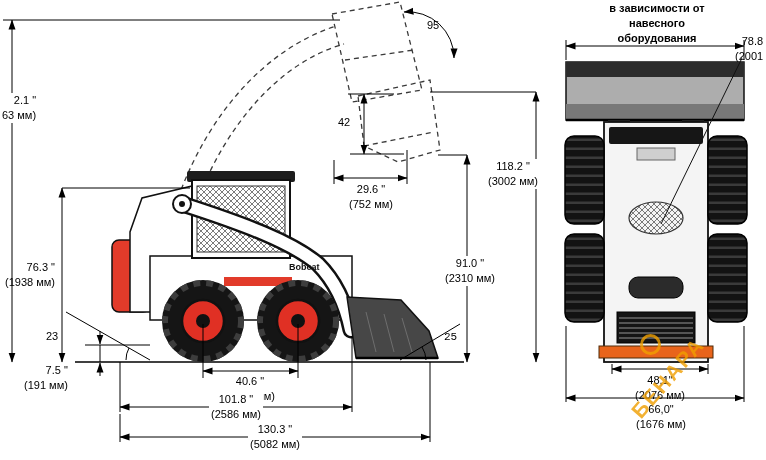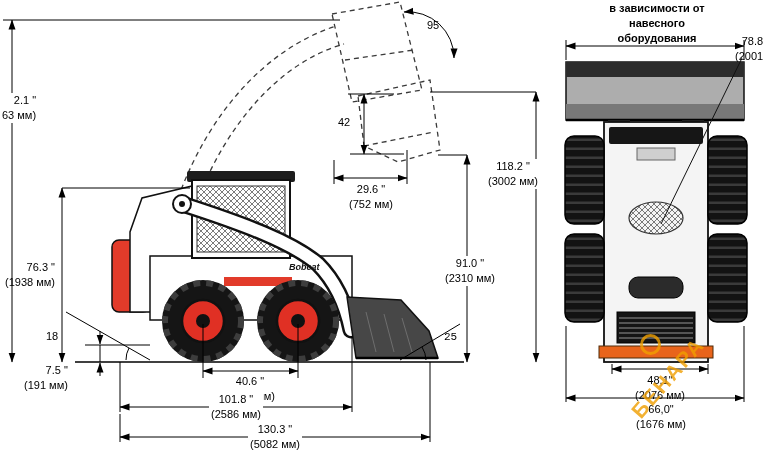--- a/index.html
+++ b/index.html
@@ -5,21 +5,21 @@
   html,body{margin:0;padding:0;background:#fff;}
   .stage{
     position:relative;width:766px;height:460px;background:#fff;overflow:hidden;
     font-family:"Liberation Sans", sans-serif;color:#000;
   }
   .stage svg{position:absolute;left:0;top:0;}
   .lbl{position:absolute;font-size:11px;line-height:15px;white-space:nowrap;color:#000;text-align:right;}
   .lbl.c{transform:translateX(-50%);text-align:center;}
   .lbl.bg{background:#fff;padding:0 2px;}
   .lbl .ln{display:block;}
-  .brand{position:absolute;font-size:9px;font-weight:bold;font-style:italic;color:#111;}
+  .brand{position:absolute;font-size:9px;font-weight:bold;color:#111;}
   .note{position:absolute;font-size:11px;line-height:15px;text-align:center;transform:translateX(-50%);font-weight:bold;}
   .watermark{
     position:absolute;left:578px;top:366px;width:180px;text-align:center;
     transform:rotate(-49deg);transform-origin:50% 50%;
     font-size:21px;font-weight:bold;letter-spacing:2px;color:#f09e00;opacity:.8;
   }
   .wm-circle{
     position:absolute;left:640px;top:334px;width:15px;height:15px;border:3px solid #f0a000;
     border-radius:50%;opacity:.8;
   }
@@ -203,21 +203,21 @@
     <span class="ln">91.0 "</span>
     <span class="ln">(2310 мм)</span>
   </div>
 
   <div class="lbl" style="left:5px;top:260px;">
     <span class="ln">76.3 "</span>
     <span class="ln">(1938 мм)</span>
   </div>
 
   <div class="lbl" style="left:46px;top:329px;">
-    <span class="ln">18</span>
+    <span class="ln">23</span>
   </div>
 
   <div class="lbl" style="left:444px;top:330px;font-family:Liberation Mono, monospace;">
     <span class="ln">25</span>
   </div>
 
   <div class="lbl" style="left:24px;top:363px;">
     <span class="ln">7.5 "</span>
     <span class="ln">(191 мм)</span>
   </div>

